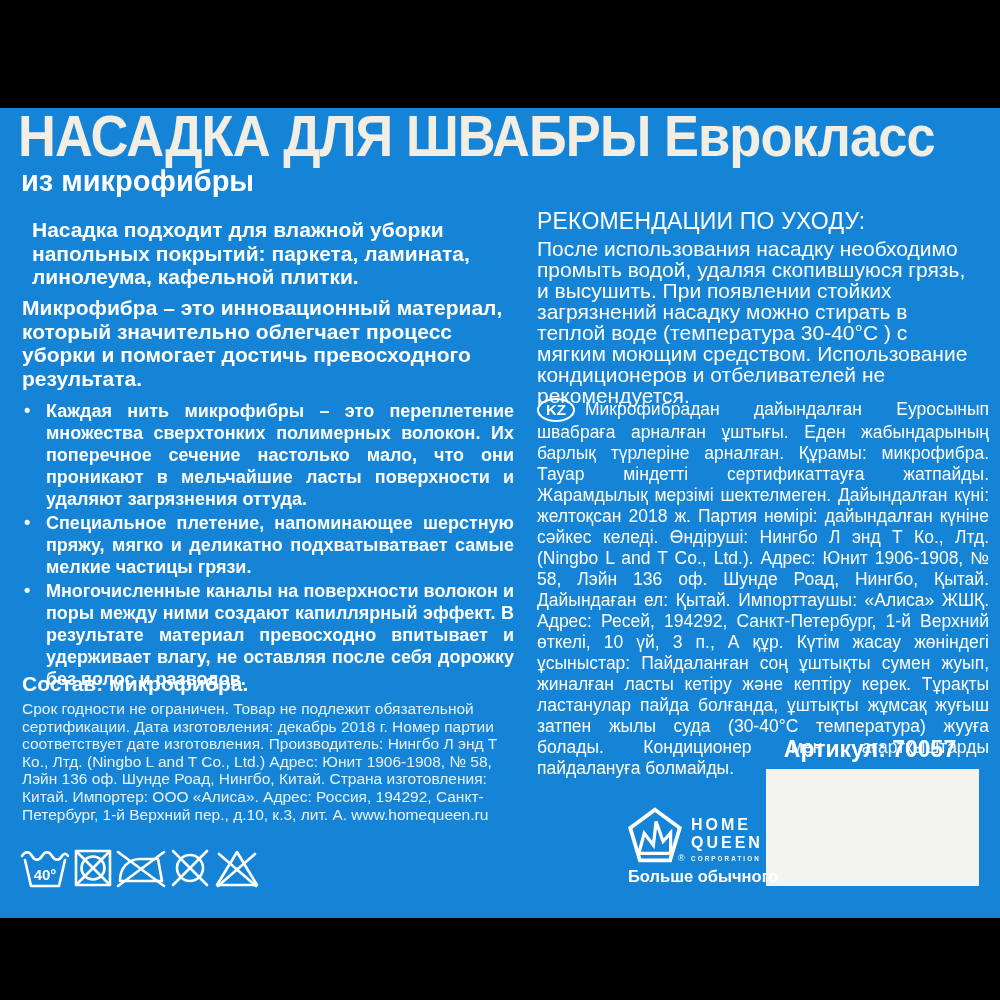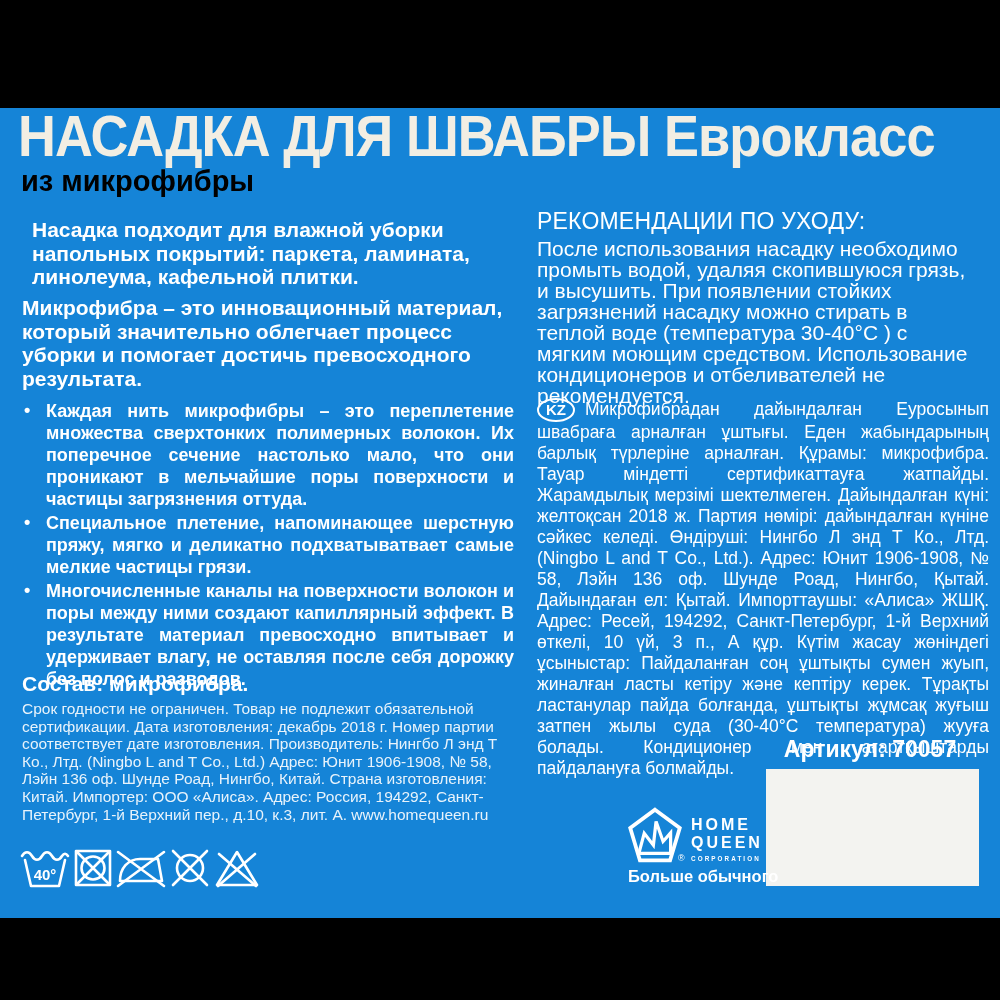--- a/index.html
+++ b/index.html
@@ -13,21 +13,21 @@
     background:#1584d7;color:#fff;
   }
   .title{
     position:absolute;left:18px;top:-3px;margin:0;
     font-size:57px;font-weight:800;letter-spacing:-1px;line-height:1.1;
     white-space:nowrap;color:#f2eee3;
     transform:scaleX(.92);transform-origin:0 50%;
   }
   .subtitle{
     position:absolute;left:21px;top:57px;
-    font-size:29px;font-weight:700;color:#000000;
+    font-size:29px;font-weight:700;color:#ffffff;
   }
   .p-intro{position:absolute;left:22px;top:100px;width:478px;margin:10px;
     font-size:21px;line-height:23.5px;font-weight:700;}
   .p-about{position:absolute;left:22px;top:188px;width:494px;margin:0;
     font-size:21px;line-height:23.5px;font-weight:700;}
   .bullets{position:absolute;left:22px;top:292px;width:492px;margin:0;padding:0;
     list-style:none;font-size:18px;line-height:22px;font-weight:600;}
   .bullets li{position:relative;padding-left:24px;text-align:justify;margin:0 0 2px 0;}
   .bullets li::before{content:"\2022";position:absolute;left:2px;top:-1px;}
   .composition{position:absolute;left:22px;top:564px;font-size:21px;font-weight:700;}
@@ -61,21 +61,21 @@
 
 <div class="label">
 
   <h1 class="title">НАСАДКА ДЛЯ ШВАБРЫ Еврокласс</h1>
   <div class="subtitle">из микрофибры</div>
 
   <p class="p-intro">Насадка подходит для влажной уборки напольных покрытий: паркета, ламината, линолеума, кафельной плитки.</p>
   <p class="p-about">Микрофибра – это инновационный материал, который значительно облегчает процесс уборки и помогает достичь превосходного результата.</p>
 
   <ul class="bullets">
-    <li>Каждая нить микрофибры – это переплетение множества сверхтонких полимерных волокон. Их поперечное сечение настолько мало, что они проникают в мельчайшие поры поверхности и частицы загрязнения оттуда.</li>
+    <li>Каждая нить микрофибры – это переплетение множества сверхтонких полимерных волокон. Их поперечное сечение настолько мало, что они проникают в мельчайшие ласты поверхности и удаляют загрязнения оттуда.</li>
     <li>Специальное плетение, напоминающее шерстную пряжу, мягко и деликатно подхватыватвает самые мелкие частицы грязи.</li>
     <li>Многочисленные каналы на поверхности волокон и поры между ними создают капиллярный эффект. В результате материал превосходно впитывает и удерживает влагу, не оставляя после себя дорожку без полос и разводов.</li>
   </ul>
 
   <div class="composition">Состав: микрофибра.</div>
   <p class="fine">Срок годности не ограничен. Товар не подлежит обязательной сертификации. Дата изготовления: декабрь 2018 г. Номер партии соответствует дате изготовления. Производитель: Нингбо Л энд Т Ко., Лтд. (Ningbo L and T Co., Ltd.) Адрес: Юнит 1906-1908, № 58, Лэйн 136 оф. Шунде Роад, Нингбо, Китай. Страна изготовления: Китай. Импортер: ООО «Алиса». Адрес: Россия, 194292, Санкт-Петербург, 1-й Верхний пер., д.10, к.3, лит. А. www.homequeen.ru</p>
 
   <div class="care-icons">
     <span>
       <svg width="50" height="40" viewBox="0 0 50 40" fill="none" stroke="#fff" stroke-width="2.6" stroke-linecap="round" stroke-linejoin="round">

